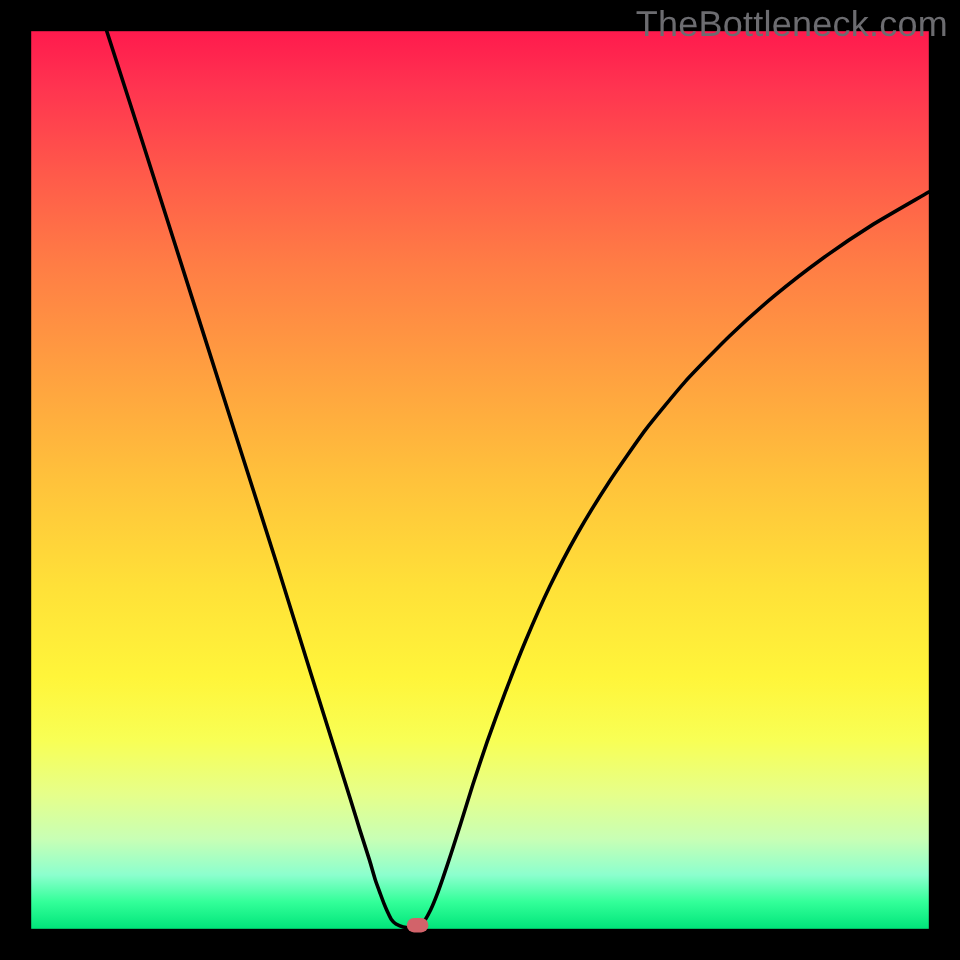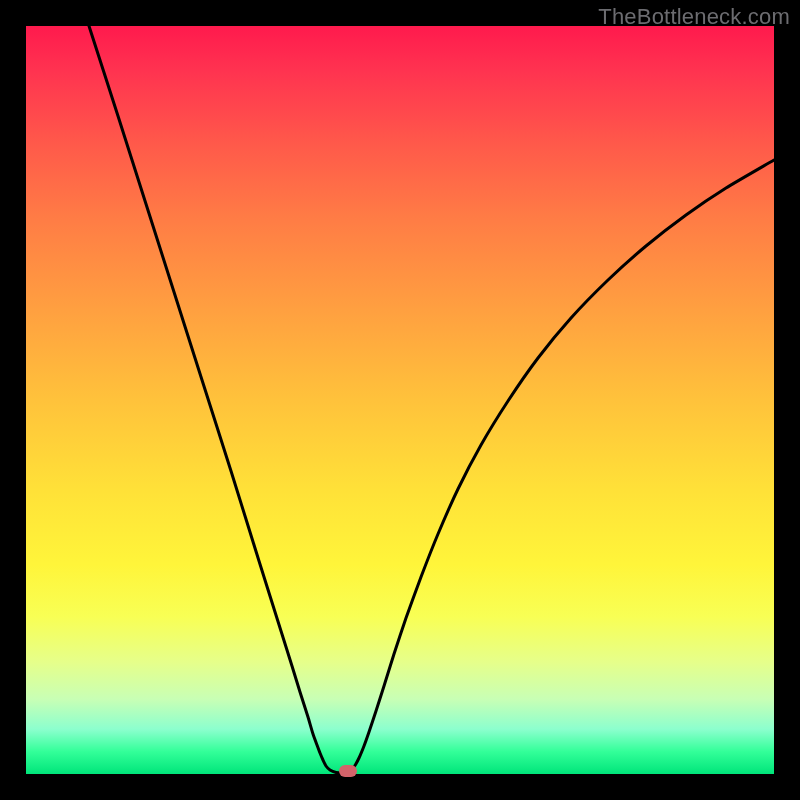--- a/index.html
+++ b/index.html
@@ -31,21 +31,21 @@
       #c8ffb5 90%,
       #8cffce 94%,
       #33ff99 97%,
       #00e57a 100%);
   }
   .watermark {
     position: absolute;
     top: 4px;
     right: 10px;
     color: #6c6c70;
-    font-size: 22px;
+    font-size: 30px;
     letter-spacing: 0.2px;
     user-select: none;
   }
   svg.curve {
     position: absolute;
     left: 0;
     top: 0;
     width: 748px;
     height: 748px;
     overflow: visible;

